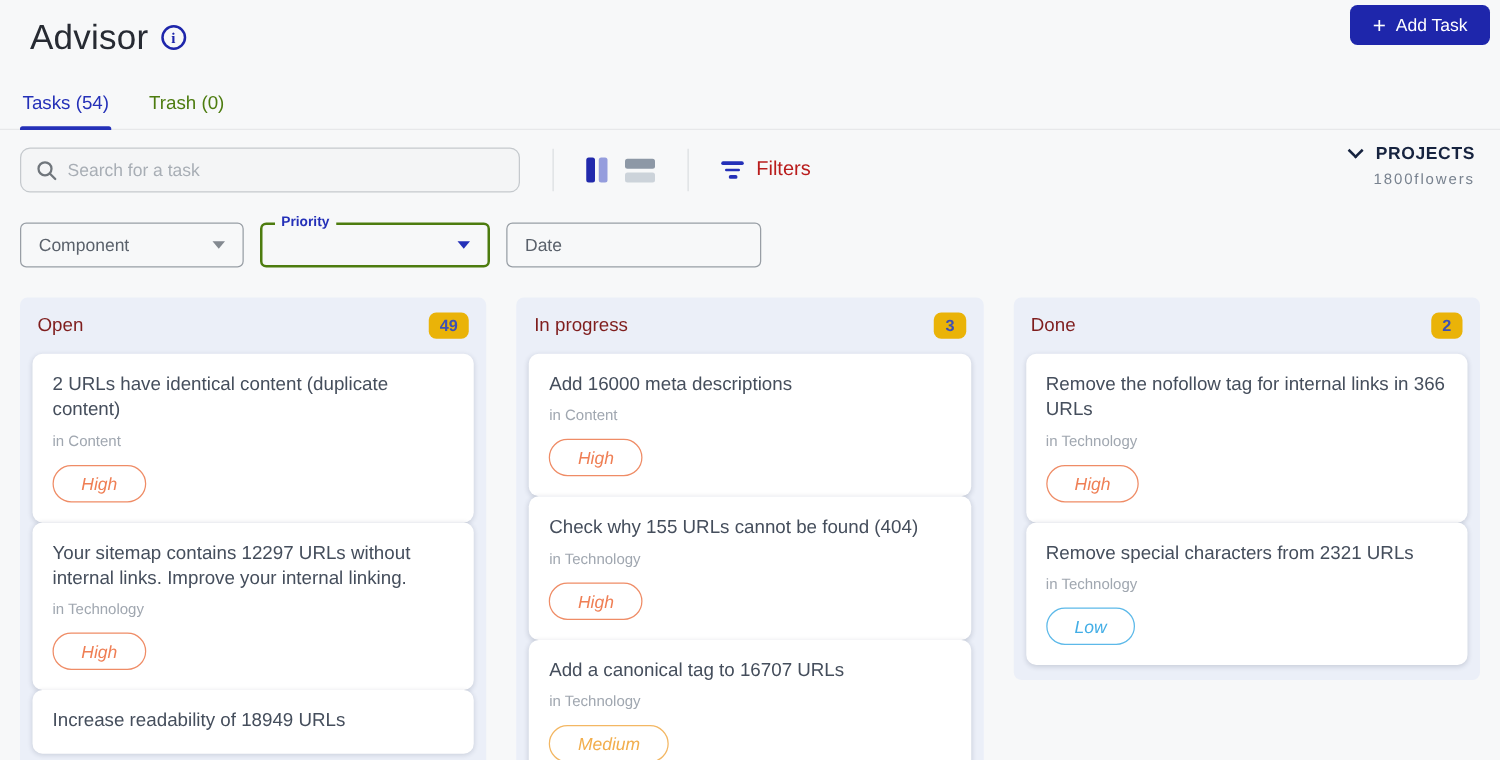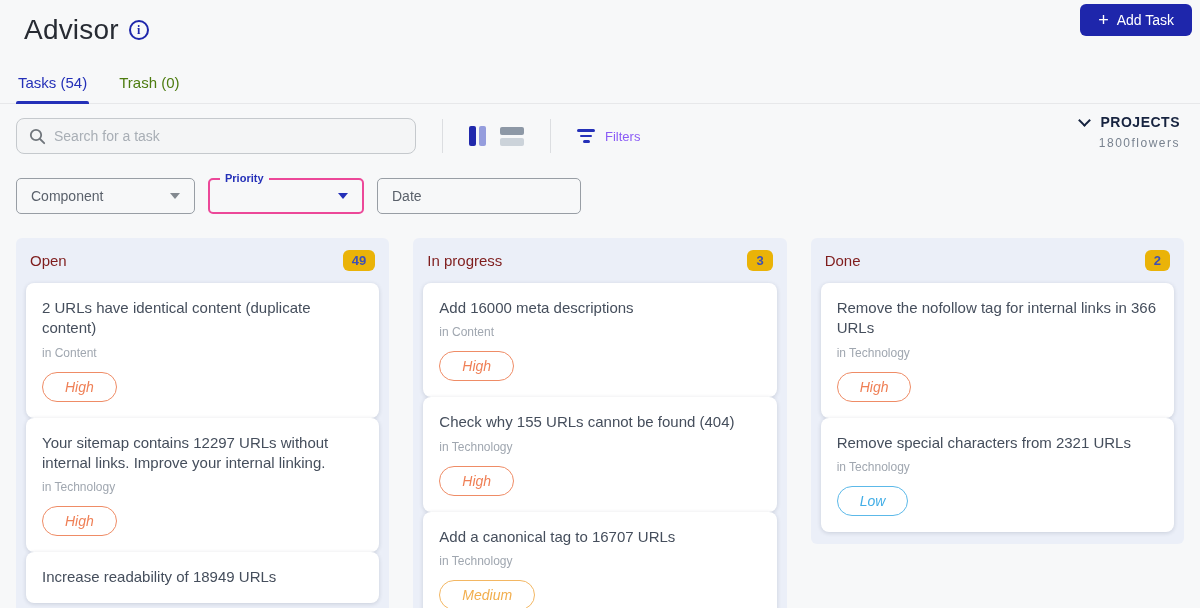--- a/index.html
+++ b/index.html
@@ -49,22 +49,22 @@
   .view-icons { display:flex; align-items:center; gap:14px; }
   .kanban-icon { display:flex; gap:3px; cursor:pointer; }
   .kanban-icon .bar { width:7px; height:20px; border-radius:2px; }
   .kanban-icon .bar.b1 { background:#2129ac; }
   .kanban-icon .bar.b2 { background:#959ddd; }
   .list-icon { display:flex; flex-direction:column; gap:3px; cursor:pointer; }
   .list-icon .row { width:24px; height:8px; border-radius:2px; }
   .list-icon .row.r1 { background:#8d98a6; }
   .list-icon .row.r2 { background:#ccd3da; }
   .filters-btn {
-    display:flex; align-items:center; gap:10px; color:#8b5cf6;
-    font-size:13px; font-weight:500; cursor:pointer; background:none; border:none;
+    display:flex; align-items:center; gap:10px; color:#b91c1c;
+    font-size:16px; font-weight:500; cursor:pointer; background:none; border:none;
     font-family:"Liberation Sans", sans-serif;
   }
   .filter-lines { display:flex; flex-direction:column; align-items:center; gap:3px; }
   .filter-lines i { display:block; height:2.5px; background:#2430b8; border-radius:2px; }
   .filter-lines i:nth-child(1){ width:18px; } .filter-lines i:nth-child(2){ width:12px; }
   .filter-lines i:nth-child(3){ width:7px; }
   .projects-wrap { position:absolute; right:20px; top:10px; text-align:right; }
   .projects-row { display:flex; align-items:center; justify-content:flex-end; gap:12px; cursor:pointer; }
   .chevron-down {
     width:9px; height:9px; border-right:2.5px solid #16233f; border-bottom:2.5px solid #16233f;
@@ -73,21 +73,21 @@
   .projects-label { font-size:14px; font-weight:bold; color:#16233f; letter-spacing:.5px; }
   .project-name { font-size:12px; color:#78828f; letter-spacing:1.5px; margin-top:6px; }
   
   .filter-row { display:flex; gap:13px; padding:24px 16px 0; }
   .select-field {
     height:36px; border:1px solid #989ea5; border-radius:5px; background:transparent;
     display:flex; align-items:center; justify-content:space-between;
     padding:0 14px; font-size:14px; color:#5a616b; cursor:pointer; position:relative;
   }
   .select-field.component { width:179px; }
-  .select-field.priority { width:156px; border:2px solid #ec4899;padding-left:12px; }
+  .select-field.priority { width:184px; border:2px solid #4d7c0f;padding-left:12px; }
   .select-field.date { width:204px; }
   .caret { width:0; height:0; border-left:5px solid transparent; border-right:5px solid transparent; border-top:6px solid #838990; }
   .select-field.priority .caret { border-top-color:#2430b8; }
   .float-label {
     position:absolute; top:-8px; left:10px; background:#f7f8f9; padding:0 5px;
     font-size:11px; font-weight:bold; color:#2430b8;
   }
   
   .board {
     display:grid; grid-template-columns:repeat(3, 1fr); gap:24px;

